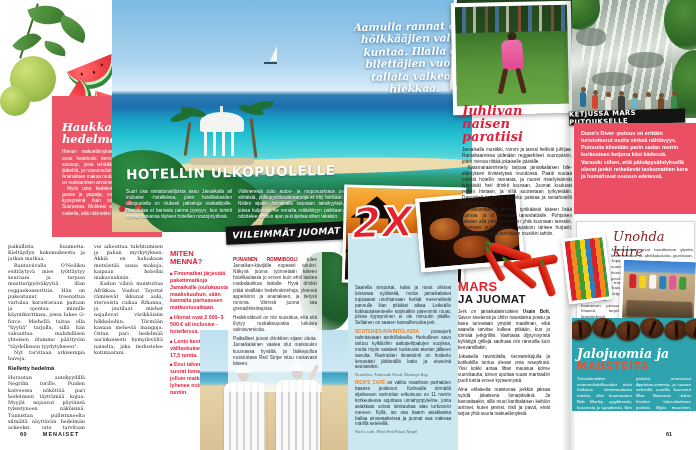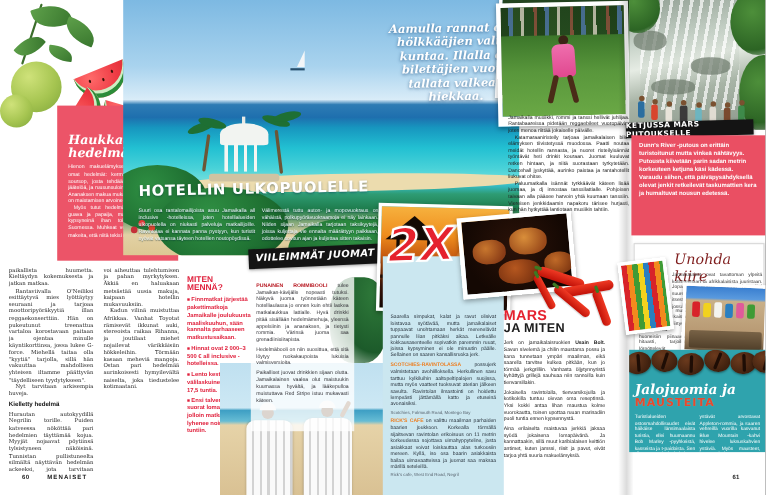--- a/index.html
+++ b/index.html
@@ -312,32 +312,33 @@
   </div>
   <div class="pfront abs">
     <div class="crowd"></div>
     <div class="dancer-head"></div>
     <div class="dancer-body"></div>
     <div class="dancer-leg" style="left:44px;top:62px;transform:rotate(14deg);"></div>
     <div class="dancer-leg" style="left:62px;top:62px;transform:rotate(-14deg);"></div>
   </div>
 
   <div class="partycol abs">
+    <h3>Juhlivan naisen paratiisi</h3>
     <p>Jamaikalla musiikki, rommi ja tanssi hellivät juhlijaa. Rantabaareissa pidetään reggaebileet vuoropäivin, joten menoa riittää jokaiselle päivälle.</p>
     <p>Katamaraaniristeily tarjoaa jamaikalaisen bile-elämyksen tiivistetyssä muodossa. Paatti noutaa meidät hotellin rannasta, ja nuoret risteilyisännät työntävät heti drinkit kouraan. Juomat kuuluvat retken hintaan, ja niitä suorastaan tyrkytetään. Dancehall jyskyttää, aurinko paistaa ja rantahotellit liukuvat ohitse.</p>
     <p>Paluumatkalla isännät tyrkkäävät käteen lisää juomaa, ja dj innostaa tanssilattialle. Pohjoisen taivaan alla pääsee harvoin yhtä kuumaan tanssiin. Viereisen jenkkidaamin napakoru tärisee hurjasti, kun hän hytkyttää lantiotaan musiikin tahtiin.</p>
   </div>
 
   <div class="chili abs" style="left:488px;top:248px;width:44px;height:9px;transform:rotate(18deg);"></div>
   <div class="chili abs" style="left:510px;top:258px;width:48px;height:9px;transform:rotate(-10deg);"></div>
   <div class="chili abs" style="left:500px;top:270px;width:40px;height:8px;transform:rotate(40deg);"></div>
   <div class="chili abs" style="left:530px;top:276px;width:34px;height:8px;transform:rotate(70deg);"></div>
   <div class="chili abs" style="left:478px;top:262px;width:34px;height:7px;transform:rotate(62deg);"></div>
   <div class="savua-red abs">MARS</div>
-  <div class="savua-blk abs">JA MITEN</div>
+  <div class="savua-blk abs">JA JUOMAT</div>
   <div class="savua-body abs">
     <p><span>Jerk on jamaikalaisruokien </span><b>Usain Bolt.</b><span> Savun sivelemä ja chilin maustama possu ja kana tunnetaan ympäri maailman, eikä saarella tarvitse kulkea pitkään, kun jo törmää jerkgrilliin. Vanhasta öljytynnyristä kyhättyjä grillejä sauhuaa niin rannoilla kuin tienvarsillakin.</span></p>
     <p>Jokaisella ravintolalla, tienvarsikojulla ja kotikokilla tuntuu olevan oma reseptinsä. Yksi kokki antaa lihan maustua kolme vuorokautta, toinen upottaa ruuan marinadiin puoli tuntia ennen kypsennystä.</p>
     <p>Aina erilaiselta maistuvaa jerkkiä jaksaa syödä jokaisena lomapäivänä. Ja kannattaakin, sillä muut karibialaisen keittiön antimet, kuten jamssi, riisit ja pavut, eivät tarjoa yhtä suuria makuelämyksiä.</p>
   </div>
 
   <div class="footer abs">
     <span>60</span>
     <span>MENAISET</span>
   </div>

